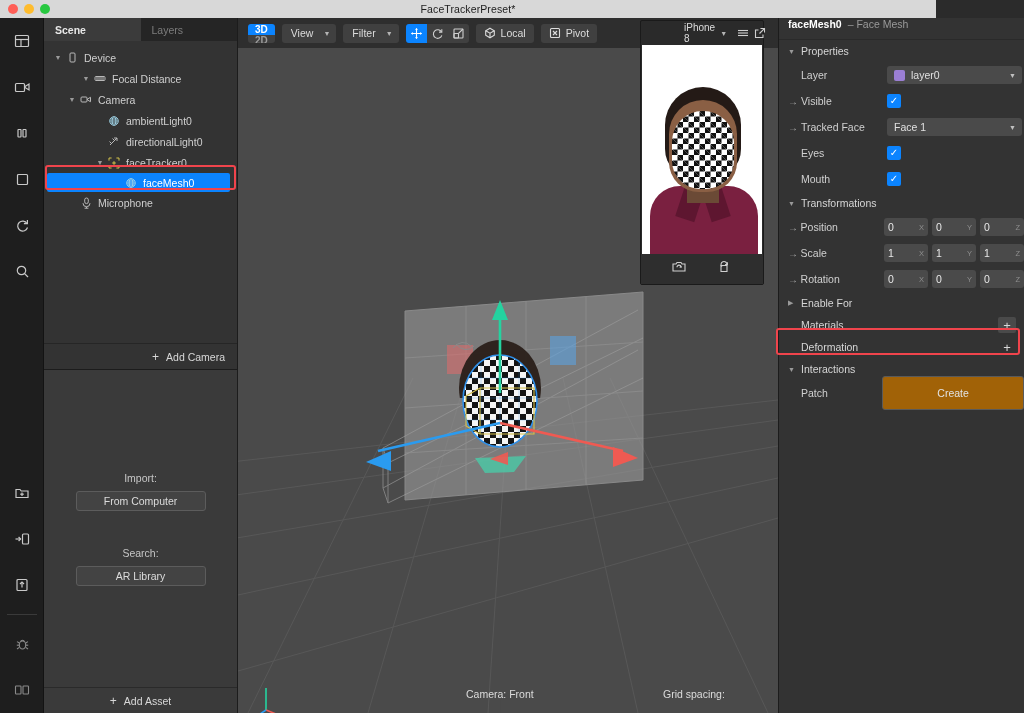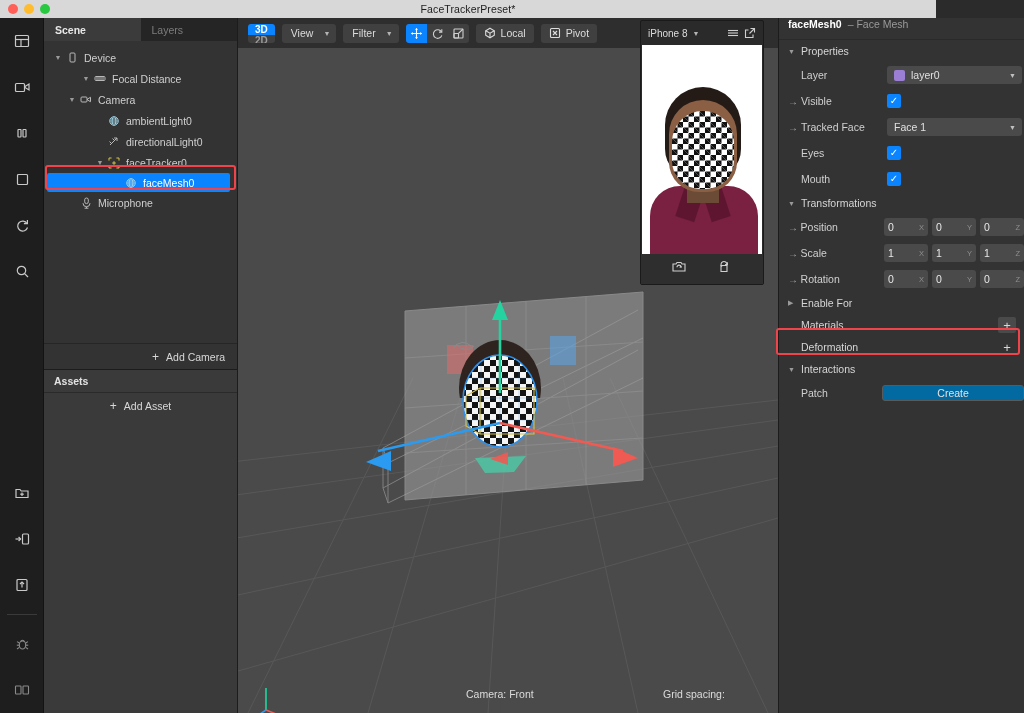--- a/index.html
+++ b/index.html
@@ -136,21 +136,21 @@
   }
   .st1 { position: absolute; left: 228px; }
   .st2 { position: absolute; left: 425px; }
 
   
   .preview {
     position: absolute; left: 640px; top: 20px; width: 124px; height: 265px;
     background: #2a2a2a; border: 1px solid #1a1a1a; border-radius: 2px;
     display: flex; flex-direction: column; z-index: 12;
   }
-  .pv-hd { height: 24px; display: flex; align-items: center; padding: 0 7px; gap: 5px; }
+  .pv-hd { height: 24px; display: flex; align-items: center; padding: 0 7px; gap: 5px; margin-left: 36px; }
   .pv-hd .name { font-size: 10px; color: #dcdcdc; }
   .pv-hd .chev { font-size: 7px; color: #b4b4b4; }
   .pv-hd .spacer { flex: 1; }
   .pv-hd .ic { color: #cfcfcf; display: flex; }
   .pv-screen { flex: 1; margin: 0 1px; background: #fff; position: relative; overflow: hidden; }
   .pv-foot { height: 30px; background: #2e2e2e; display: flex; align-items: center;
     justify-content: center; gap: 30px; color: #d0d0d0; }
 
   
   .pv-person { position: absolute; left: 0; top: 0; width: 100%; height: 100%; background: #fff; }
@@ -217,21 +217,21 @@
     color: #fff; font-size: 10px; line-height: 1;
   }
   .numrow { display: flex; gap: 4px; }
   .num {
     width: 44px; height: 18px; background: #4a4a4a; border-radius: 3px;
     display: flex; align-items: center; padding: 0 4px; justify-content: space-between;
   }
   .num .v { font-size: 10.5px; color: #e8e8e8; }
   .num .ax { font-size: 7.5px; color: #8e8e8e; }
   .createbtn {
-    width: 150px; height: 16px; background: #0369a1; border: 1px solid #5a5a5a;
+    width: 150px; height: 34px; background: #a16207; border: 1px solid #5a5a5a;
     border-radius: 3px; display: flex; align-items: center; justify-content: center;
     font-size: 10.5px; color: #e2e2e2;
   }
 </style>
 </head>
 <body>
 
 <div id="app">
 
   <div class="titlebar">
@@ -417,21 +417,27 @@
           <span class="tlabel">Microphone</span>
         </div>
       </div>
 
     <div class="addobject">
       <span class="plus">+</span>
       <span>Add Camera</span>
     </div>
 
     <div class="assets">
-      <div class="assets-hd">Assets</div>
+      <div class="assets-body">
+        <div class="mini-label">Import:</div>
+        <div class="mini-btn">From Computer</div>
+        <div class="gap30"></div>
+        <div class="mini-label">Search:</div>
+        <div class="mini-btn">AR Library</div>
+      </div>
       <div class="addasset">
         <span class="plus">+</span>
         <span>Add Asset</span>
       </div>
     </div>
   </div>
   <div class="sel-ring"></div>
 
   <div class="viewport">
     <div class="vp-toolbar">

